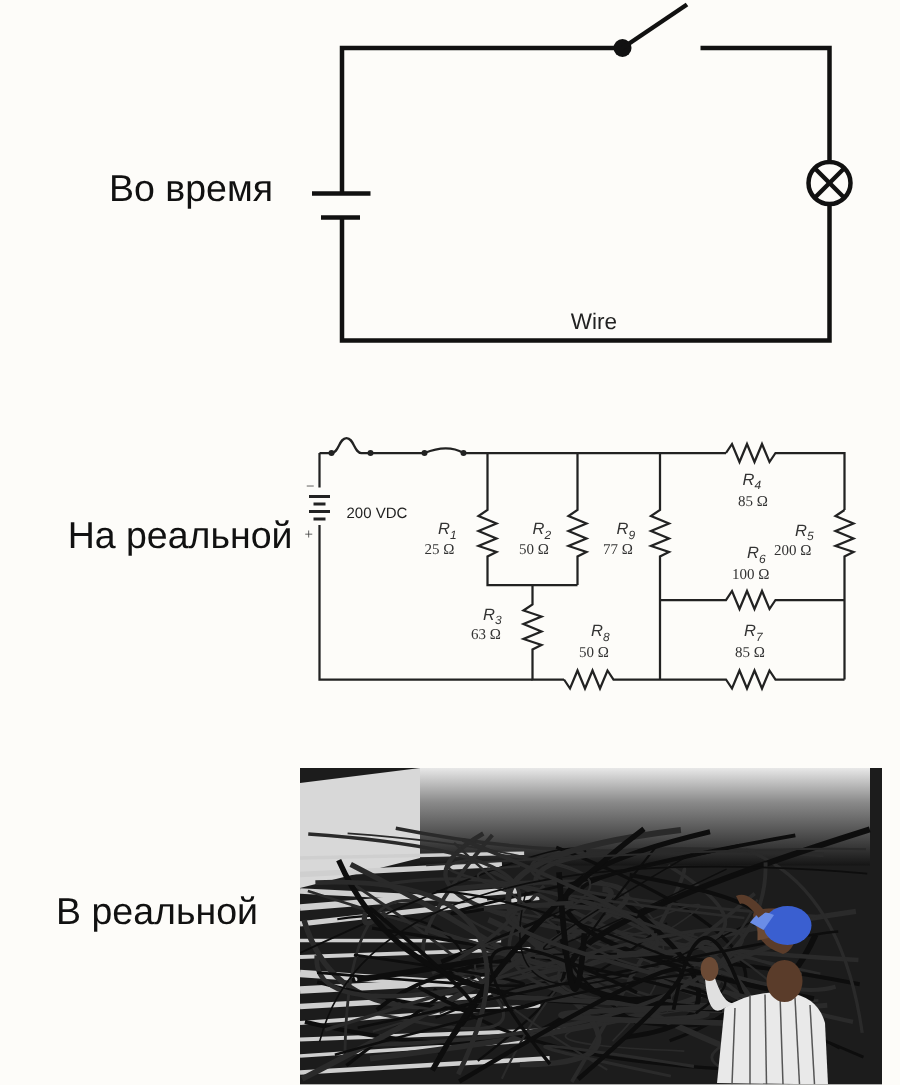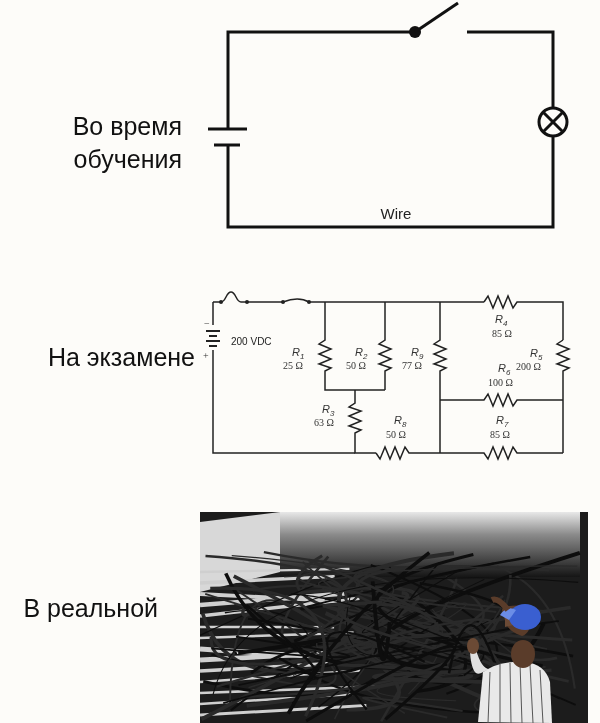--- a/index.html
+++ b/index.html
@@ -24,21 +24,20 @@
     position: absolute; left: 200px; top: 512px; width: 388px; height: 211px;
     overflow: hidden; background: #1a1a1a;
   }
 </style>
 </head>
 <body>
 
 <div class="panel" style="top:0;height:240px;">
   <div class="caption" style="right:418px; top:110px;">
     <span>Во время</span>
-    <span>обучения</span>
   </div>
   <svg width="600" height="240">
 
     <path class="wire" d="M228 129 L228 32 L415 32"></path>
 
     <circle cx="415" cy="32" r="6" fill="#111"></circle>
     <line class="wire" x1="415" y1="32" x2="458" y2="3"></line>
 
     <path class="wire" d="M467 32 L553 32 L553 108"></path>
 
@@ -52,21 +51,21 @@
     <g>
       <line x1="208" y1="129" x2="247" y2="129" stroke="#111" stroke-width="3"></line>
       <line x1="214" y1="145" x2="240" y2="145" stroke="#111" stroke-width="3"></line>
     </g>
     <text class="lbl" x="396" y="219" font-size="15" text-anchor="middle">Wire</text>
   </svg>
 </div>
 
 <div class="panel" style="top:0;height:480px;">
   <div class="caption" style="right:405px; top:341px;">
-    <span>На экзамене</span>
+    <span>На реальной</span>
   </div>
   <svg width="600" height="480">
 
     <path class="wire2" d="M213 302 L213 325"></path>
     <g>
       <line x1="206" y1="331" x2="220" y2="331" stroke="#222" stroke-width="2"></line>
       <line x1="209" y1="336" x2="217" y2="336" stroke="#222" stroke-width="2"></line>
       <line x1="206" y1="341" x2="220" y2="341" stroke="#222" stroke-width="2"></line>
       <line x1="209" y1="346" x2="217" y2="346" stroke="#222" stroke-width="2"></line>
     </g>
@@ -134,21 +133,21 @@
       <text class="lbli" x="394" y="424">R<tspan font-size="8" dy="3">8</tspan></text>
       <text class="lbls" x="386" y="438">50 Ω</text>
     </g>
     <g>
       <text class="lbli" x="411" y="356">R<tspan font-size="8" dy="3">9</tspan></text>
       <text class="lbls" x="402" y="369">77 Ω</text>
     </g>
   </svg>
 </div>
 
-<div class="caption" style="right:442px; top:592px;">
+<div class="caption" style="right:428px; top:592px;">
   <span>В реальной</span>
 </div>
 <div class="photo">
   <svg width="388" height="211" id="photo-svg">
     <defs>
       <linearGradient id="topblur" x1="0" y1="0" x2="0" y2="1">
         <stop offset="0" stop-color="#e8e8e8"></stop>
         <stop offset="0.35" stop-color="#8a8a8a"></stop>
         <stop offset="1" stop-color="#151515"></stop>
       </linearGradient>

